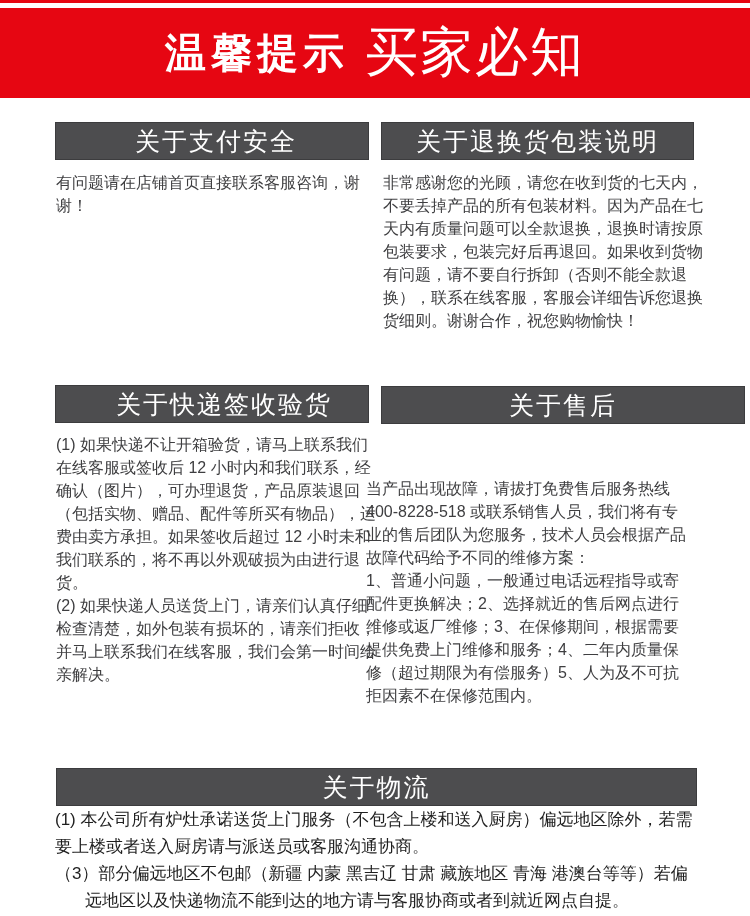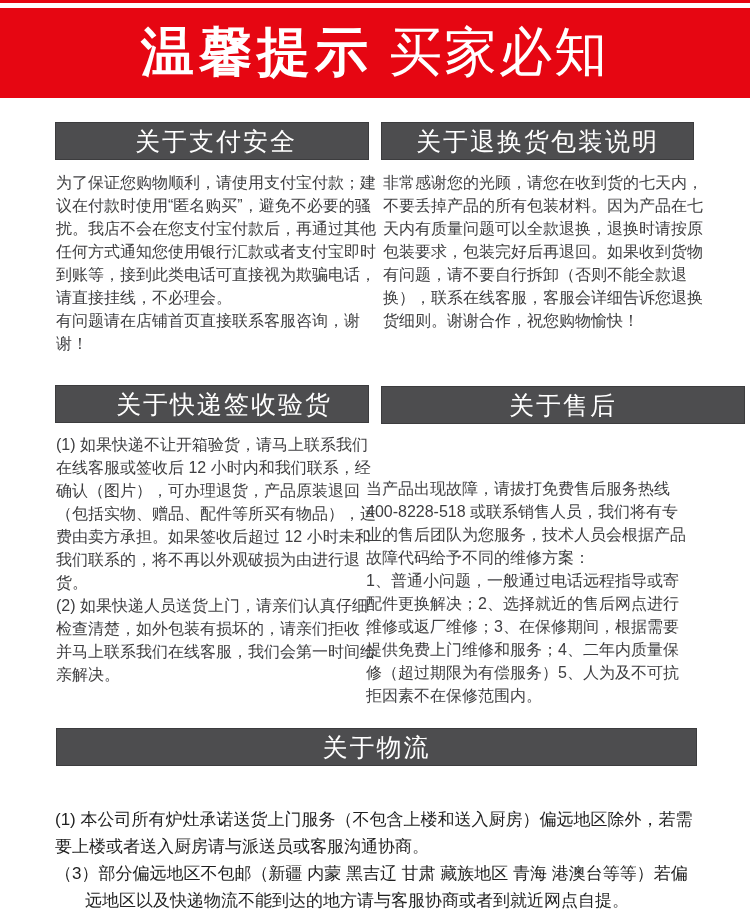--- a/index.html
+++ b/index.html
@@ -23,21 +23,21 @@
     background: var(--accent);
   }
   .banner {
     position: absolute; top: 8px; left: 0;
     width: 750px; height: 90px;
     background: var(--accent);
     display: flex; align-items: center; justify-content: center;
     color: #ffffff; white-space: nowrap;
   }
   .banner-bold {
-    font-size: 53px; font-weight: 900; letter-spacing: 5px;
+    font-size: 41px; font-weight: 900; letter-spacing: 5px;
   }
   .banner-light {
     font-size: 53px; font-weight: 400; letter-spacing: 2px; margin-left: 16px; text-align: right;
   }
   .sec-header {
     position: absolute;
     background: var(--bar-bg);
     border: 1px solid var(--bar-border);
     box-sizing: border-box;
     color: #ffffff;
@@ -60,41 +60,40 @@
   }
   .logistics-body p { margin: 0; }
   .hang-indent {
     padding-left: 30px; text-indent: -30px;
   }
   
   #hdr-payment    { left: 55px;  top: 122px; width: 314px; padding-left: 8px; }
   #hdr-returns    { left: 381px; top: 122px; width: 313px; }
   #hdr-delivery   { left: 55px;  top: 385px; width: 314px; padding-left: 24px; }
   #hdr-aftersales { left: 381px; top: 386px; width: 364px; }
-  #hdr-logistics  { left: 56px;  top: 728px; width: 641px; }
+  #hdr-logistics  { left: 56px;  top: 768px; width: 641px; }
   
   #body-payment    { left: 56px;  top: 171px; width: 323px; }
   #body-returns    { left: 383px; top: 171px; width: 320px; }
   #body-delivery   { left: 56px;  top: 433px; width: 325px; }
   #body-aftersales { left: 366px; top: 433px; width: 320px; margin-top: 44px; }
   #body-logistics  { left: 55px;  top: 806px; width: 643px; }
 </style>
 </head>
 <body>
 
 <div class="top-line"></div>
 
 <div class="banner">
   <span class="banner-bold">温馨提示</span>
   <span class="banner-light">买家必知</span>
 </div>
 
 <div class="sec-header" id="hdr-payment">关于支付安全</div>
 <div class="sec-body" id="body-payment">
-  <p>为了保证您购物顺利，请使用支付宝付款；建议在付款时使用“匿名购买”，避免不必要的骚扰。我店不会在您支付宝付款后，再通过其他任何方式通知您使用银行汇款或者支付宝即时到账等，接到此类电话可直接视为欺骗电话，请直接挂线，不必理会。</p>
   <p>有问题请在店铺首页直接联系客服咨询，谢谢！</p>
 </div>
 
 <div class="sec-header" id="hdr-returns">关于退换货包装说明</div>
 <div class="sec-body" id="body-returns">
   <p>非常感谢您的光顾，请您在收到货的七天内，不要丢掉产品的所有包装材料。因为产品在七天内有质量问题可以全款退换，退换时请按原包装要求，包装完好后再退回。如果收到货物有问题，请不要自行拆卸（否则不能全款退换），联系在线客服，客服会详细告诉您退换货细则。谢谢合作，祝您购物愉快！</p>
 </div>
 
 <div class="sec-header" id="hdr-delivery">关于快递签收验货</div>
 <div class="sec-body" id="body-delivery">

